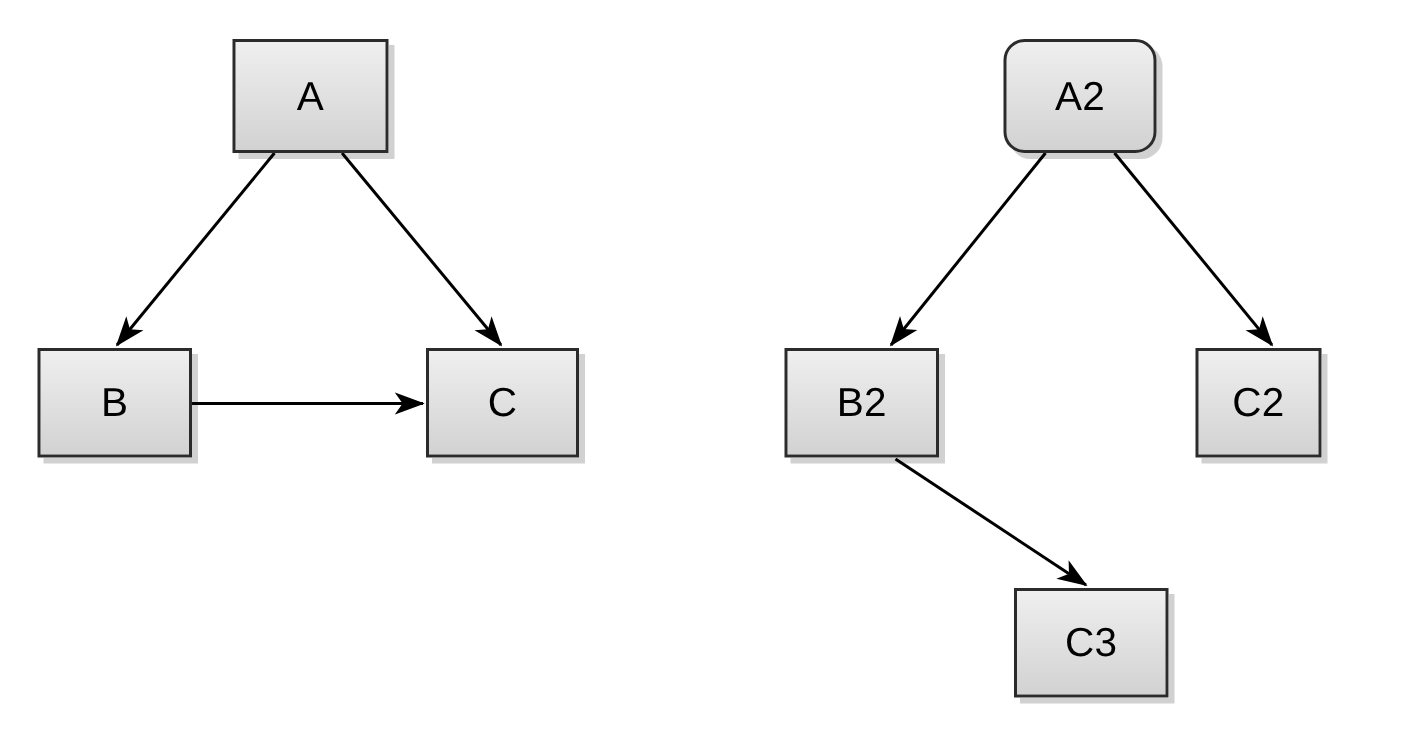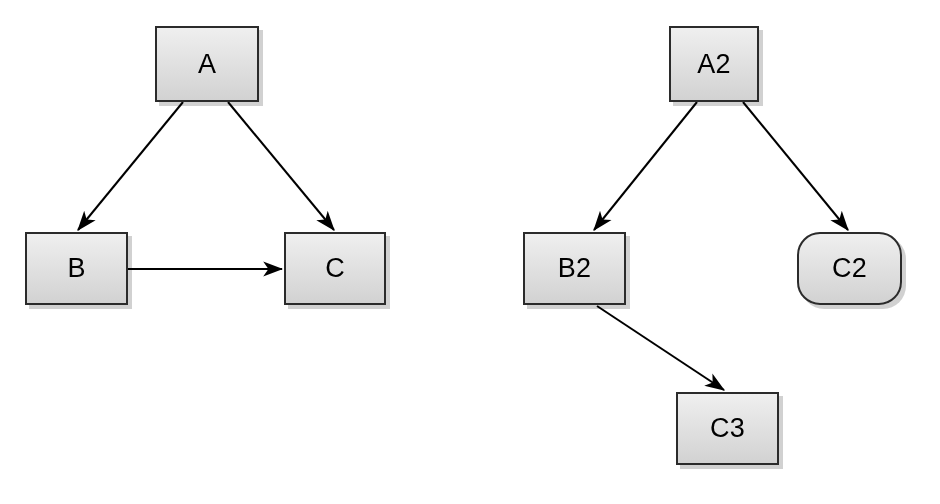--- a/index.html
+++ b/index.html
@@ -70,27 +70,27 @@
   <div id="nodes-group">
       <div class="node" style="left: 155px; top: 26px; width: 104px; height: 76px; border-color: rgb(43, 43, 43); background: linear-gradient(rgb(239, 239, 239) 0%, rgb(210, 210, 210) 100%);">
         <span class="node-label" style="color: rgb(0, 0, 0);">A</span>
       </div>
       <div class="node" style="left: 25px; top: 232px; width: 103px; height: 73px; border-color: rgb(43, 43, 43); background: linear-gradient(rgb(239, 239, 239) 0%, rgb(210, 210, 210) 100%);">
         <span class="node-label" style="color: rgb(0, 0, 0);">B</span>
       </div>
       <div class="node" style="left: 284px; top: 232px; width: 102px; height: 73px; border-color: rgb(43, 43, 43); background: linear-gradient(rgb(239, 239, 239) 0%, rgb(210, 210, 210) 100%);">
         <span class="node-label" style="color: rgb(0, 0, 0);">C</span>
       </div>
-      <div class="node" style="left: 669px; top: 26px; width: 90px; height: 76px; border-color: rgb(43, 43, 43); background: linear-gradient(rgb(239, 239, 239) 0%, rgb(210, 210, 210) 100%);">
+      <div class="node" style="left: 669px; top: 26px; width: 102px; height: 76px; border-color: rgb(43, 43, 43); background: linear-gradient(rgb(239, 239, 239) 0%, rgb(210, 210, 210) 100%); border-radius: 14px;">
         <span class="node-label" style="color: rgb(0, 0, 0);">A2</span>
       </div>
       <div class="node" style="left: 523px; top: 232px; width: 103px; height: 73px; border-color: rgb(43, 43, 43); background: linear-gradient(rgb(239, 239, 239) 0%, rgb(210, 210, 210) 100%);">
         <span class="node-label" style="color: rgb(0, 0, 0);">B2</span>
       </div>
-      <div class="node" style="left: 797px; top: 232px; width: 105px; height: 73px; border-color: rgb(43, 43, 43); background: linear-gradient(rgb(239, 239, 239) 0%, rgb(210, 210, 210) 100%); border-radius: 23px;">
+      <div class="node" style="left: 797px; top: 232px; width: 84px; height: 73px; border-color: rgb(43, 43, 43); background: linear-gradient(rgb(239, 239, 239) 0%, rgb(210, 210, 210) 100%);">
         <span class="node-label" style="color: rgb(0, 0, 0);">C2</span>
       </div>
       <div class="node" style="left: 676px; top: 392px; width: 103px; height: 73px; border-color: rgb(43, 43, 43); background: linear-gradient(rgb(239, 239, 239) 0%, rgb(210, 210, 210) 100%);">
         <span class="node-label" style="color: rgb(0, 0, 0);">C3</span>
       </div>
     </div>
 
 </div>
 
 </body></html>

